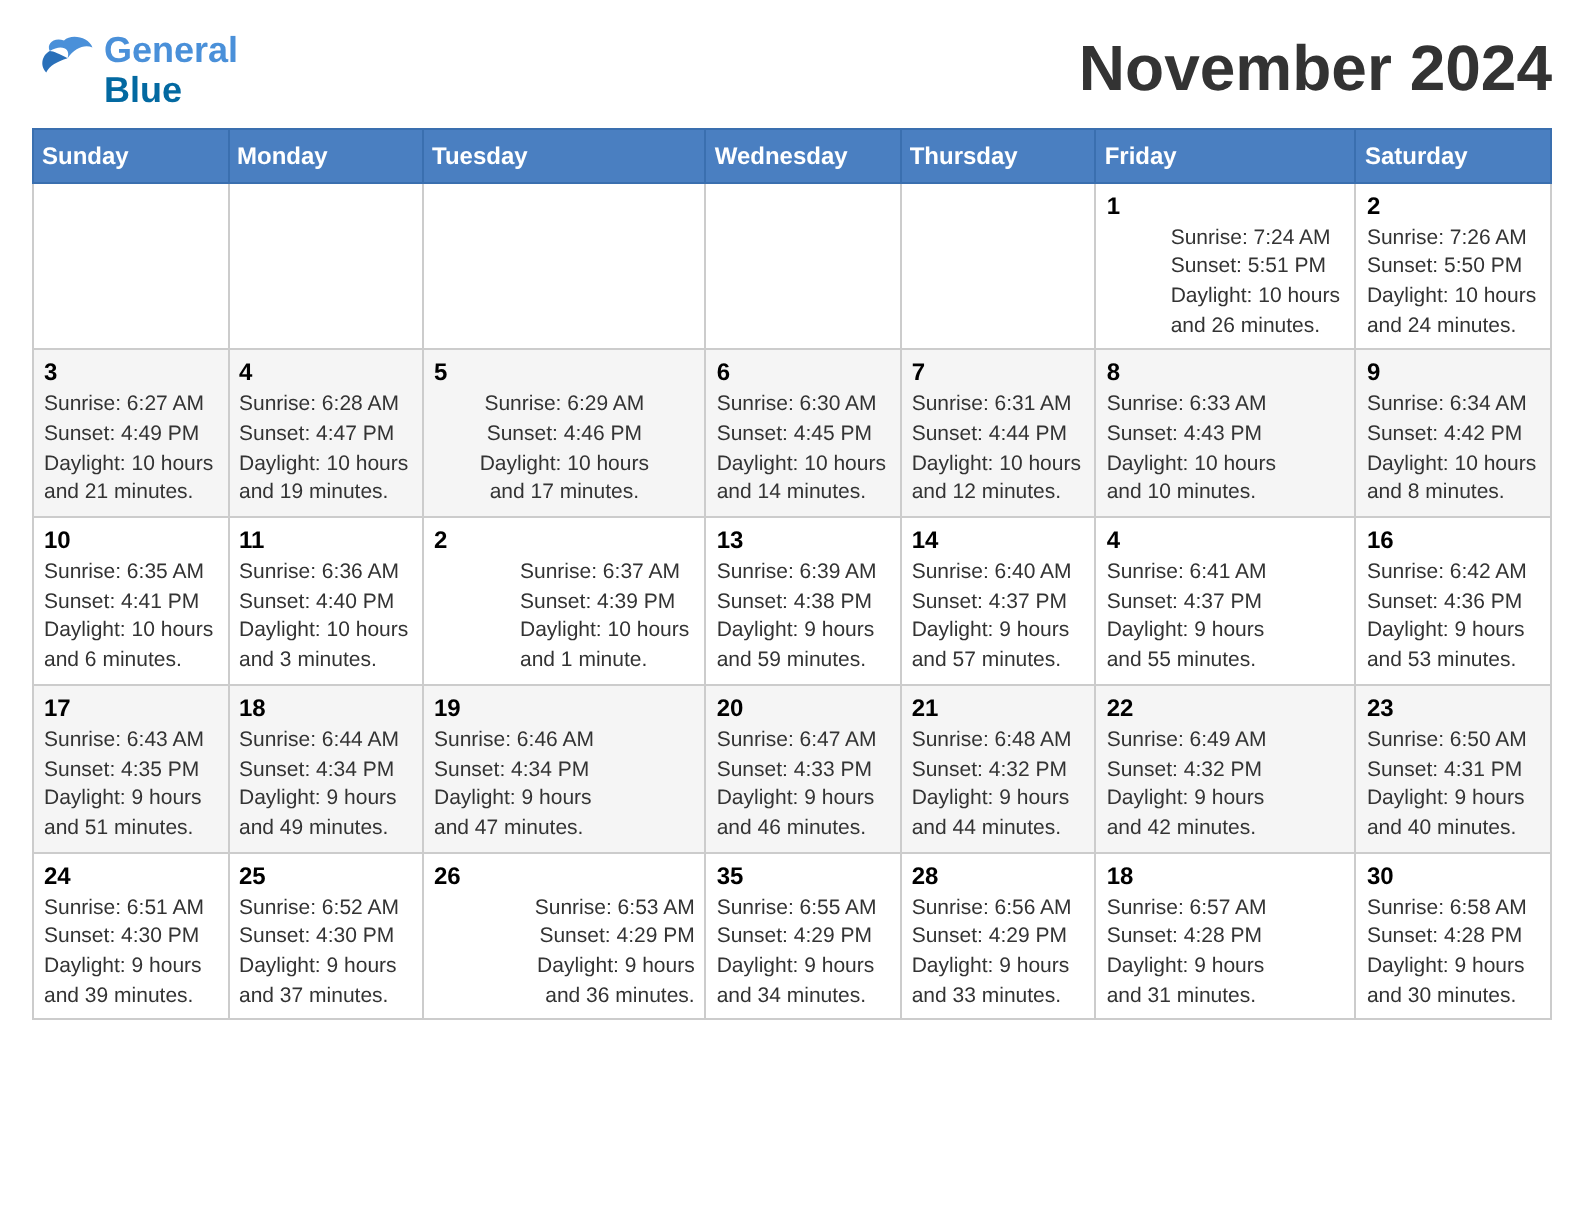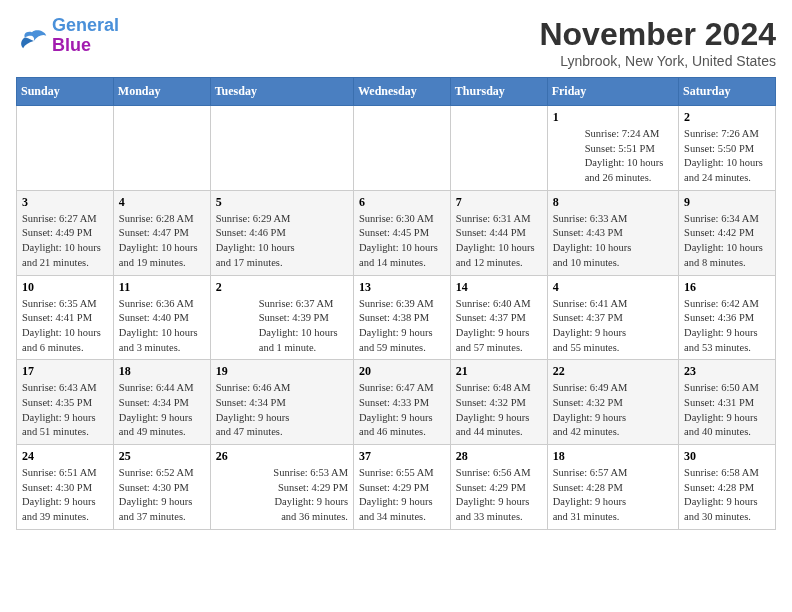--- a/index.html
+++ b/index.html
@@ -11,21 +11,21 @@
       padding: 16px;
     }
     .header {
       display: flex;
       justify-content: space-between;
       align-items: flex-start;
       margin-bottom: 8px;
     }
     .logo {
       display: flex;
-      align-items: flex-end;
+      align-items: flex-start;
       gap: 4px;
     }
     .logo-text {
       font-size: 18px;
       font-weight: bold;
       color: #333;
       line-height: 1.1;
     }
     .logo-text span {
       color: #4a90d9;
@@ -43,21 +43,20 @@
       color: #333;
     }
     .location {
       font-size: 14px;
       color: #555;
     }
     table {
       width: 100%;
       border-collapse: collapse;
       font-size: 11px;
-      font-family: Liberation Serif, serif;
     }
     thead tr {
       background-color: #4a7fc1;
       color: #fff;
     }
     thead th {
       padding: 6px 4px;
       text-align: left;
       font-weight: bold;
       font-size: 12px;
@@ -94,26 +93,25 @@
 <body>
 
 <div class="header">
   <div class="logo">
     <svg class="logo-bird" viewBox="0 0 36 30" xmlns="http://www.w3.org/2000/svg">
       <path d="M18 4 C22 0, 32 2, 34 8 C30 6, 24 8, 20 14 C22 8, 16 6, 10 10 C8 6, 12 2, 18 4Z" fill="#4a90d9"></path>
       <path d="M10 10 C6 12, 4 18, 8 22 C10 18, 14 16, 20 14 C16 12, 12 10, 10 10Z" fill="#2a70b9"></path>
     </svg>
     <div class="logo-text">
       <div><span>General</span></div>
-      <div><span style="color:#a21caf">Blue</span></div>
+      <div><span style="color:#0369a1">Blue</span></div>
     </div>
   </div>
   <div class="title-block">
     <div class="month-title">November 2024</div>
-    <div class="location">Lynbrook, New York, United States</div>
   </div>
 </div>
 
 <table>
   <thead>
     <tr>
     <th>Sunday</th>
         <th>Monday</th>
         <th>Tuesday</th>
         <th>Wednesday</th>
@@ -154,21 +152,21 @@
         </td>
         <td>
           <span class="day-num">4</span>
           <div class="day-info" style="white-space: pre-line;">Sunrise: 6:28 AM
 Sunset: 4:47 PM
 Daylight: 10 hours
 and 19 minutes.</div>
         </td>
         <td>
           <span class="day-num">5</span>
-          <div class="day-info" style="white-space: pre-line;">Sunrise: 6:29 AM
+          <div class="day-info" style="white-space: pre-line; text-align: center;">Sunrise: 6:29 AM
 Sunset: 4:46 PM
 Daylight: 10 hours
 and 17 minutes.</div>
         </td>
         <td>
           <span class="day-num">6</span>
           <div class="day-info" style="white-space: pre-line;">Sunrise: 6:30 AM
 Sunset: 4:45 PM
 Daylight: 10 hours
 and 14 minutes.</div>
@@ -313,21 +311,21 @@
 and 37 minutes.</div>
         </td>
         <td>
           <span class="day-num">26</span>
           <div class="day-info" style="white-space: pre-line; text-align: right;">Sunrise: 6:53 AM
 Sunset: 4:29 PM
 Daylight: 9 hours
 and 36 minutes.</div>
         </td>
         <td>
-          <span class="day-num">37</span>
+          <span class="day-num">35</span>
           <div class="day-info" style="white-space: pre-line;">Sunrise: 6:55 AM
 Sunset: 4:29 PM
 Daylight: 9 hours
 and 34 minutes.</div>
         </td>
         <td>
           <span class="day-num">28</span>
           <div class="day-info" style="white-space: pre-line;">Sunrise: 6:56 AM
 Sunset: 4:29 PM
 Daylight: 9 hours

